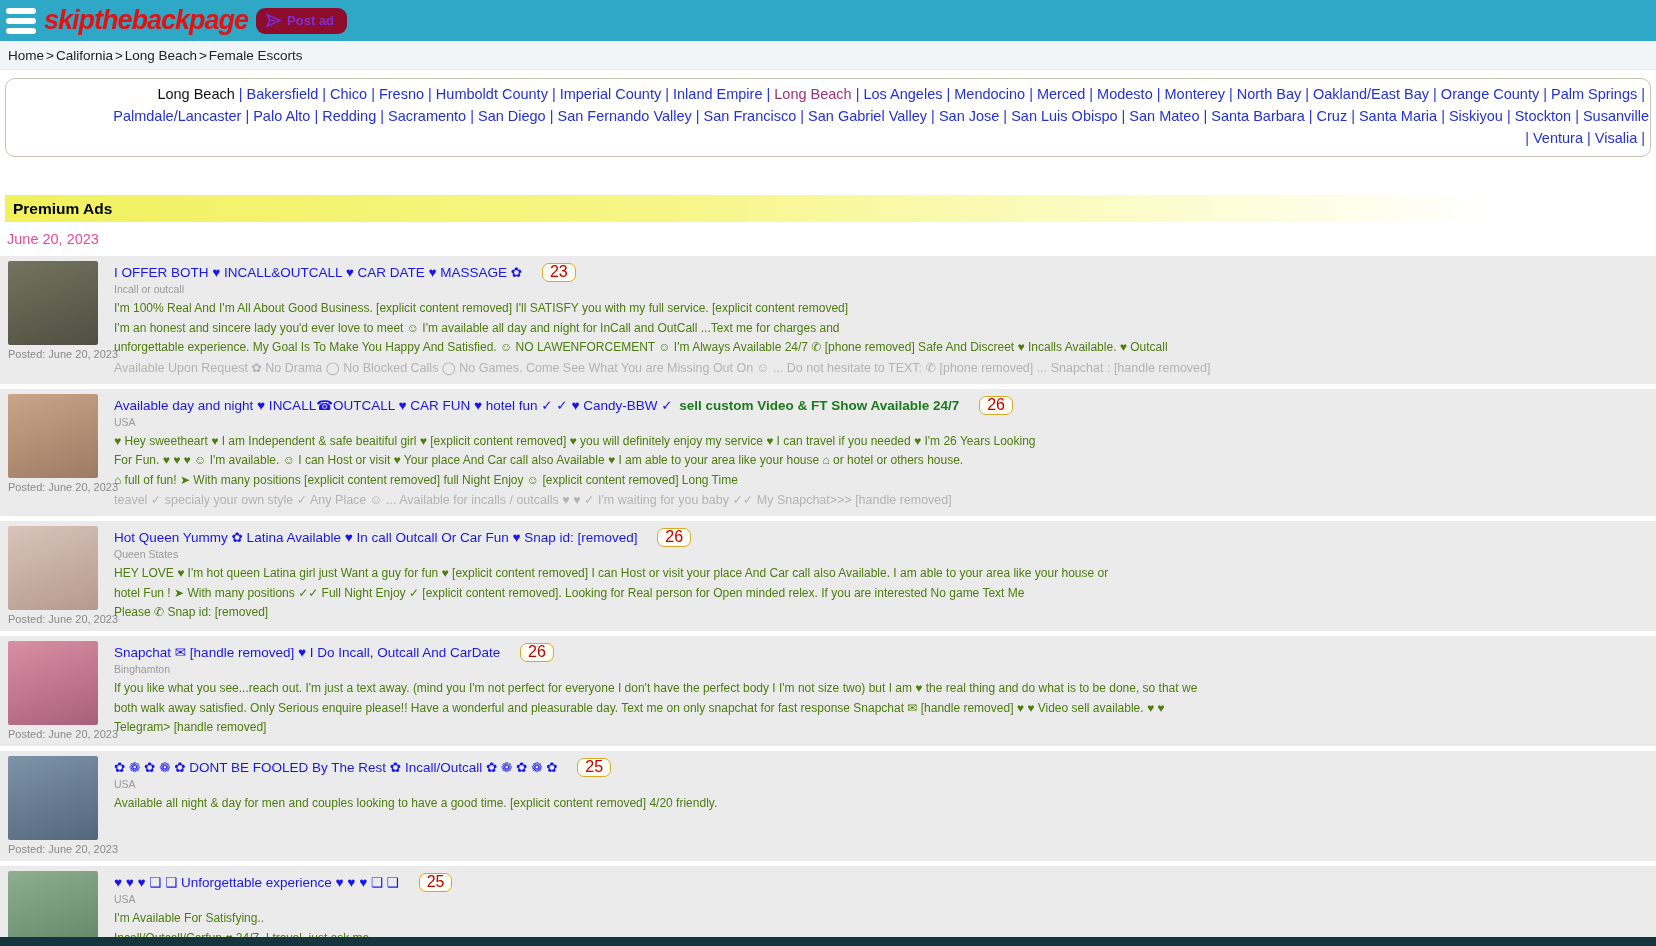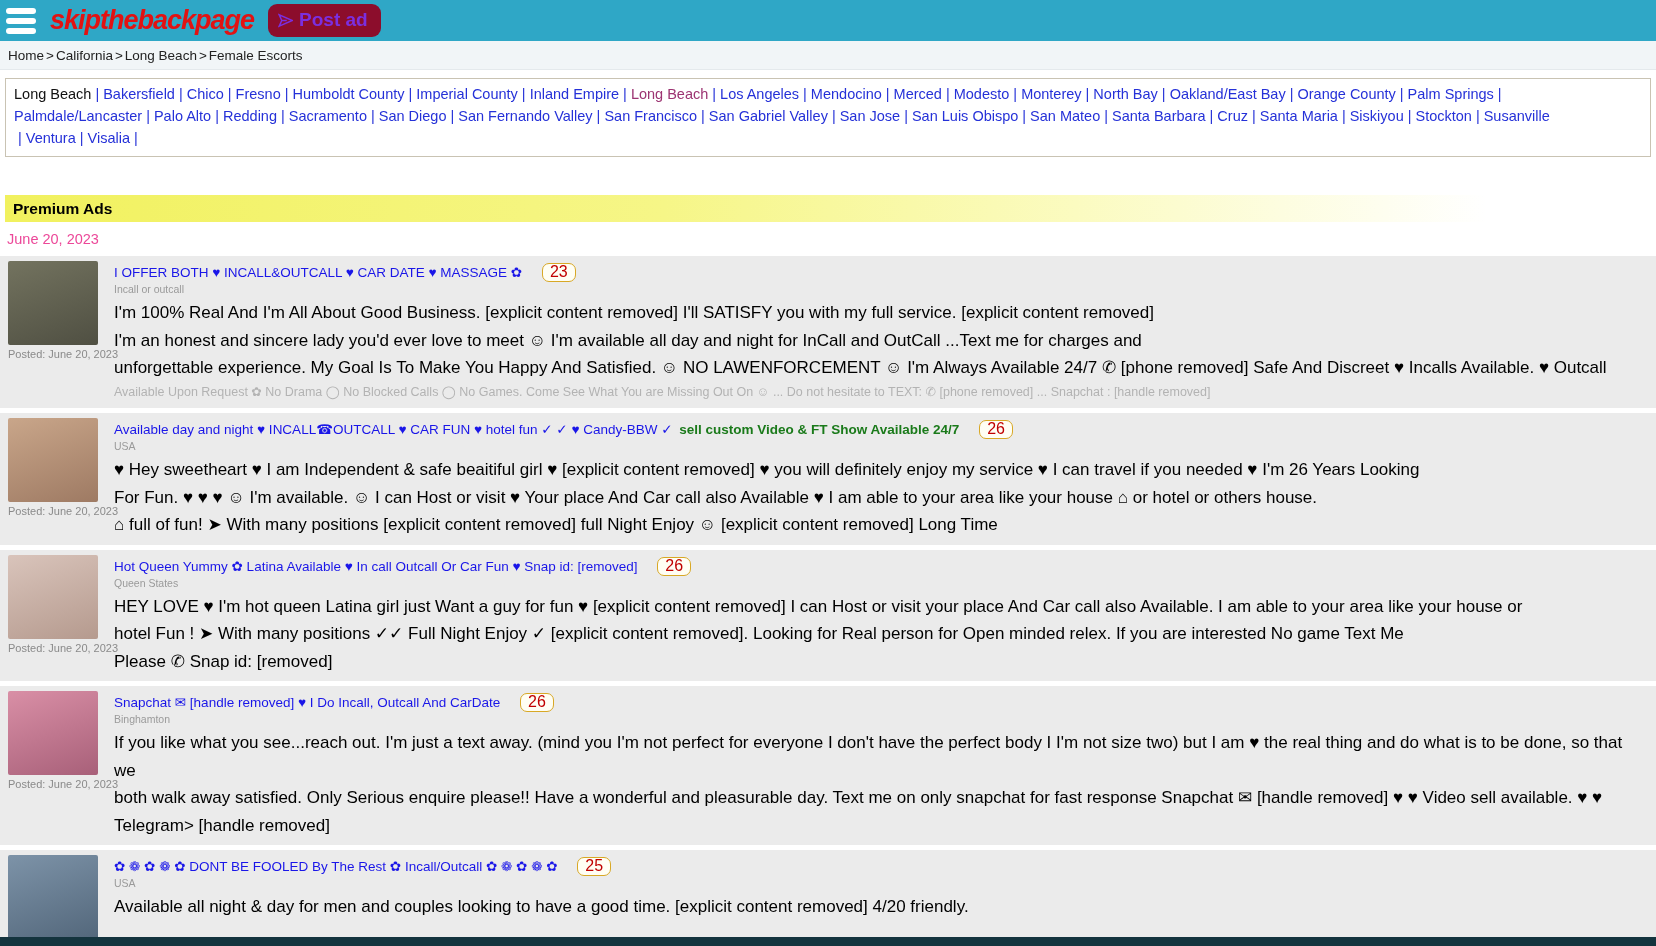--- a/index.html
+++ b/index.html
@@ -1,36 +1,36 @@
 <!DOCTYPE html>
 <html><head>
 <meta charset="utf-8">
 <style>
   * { box-sizing: border-box; margin: 0; padding: 0; }
   html, body { width: 1656px; height: 946px; overflow: hidden; background: #fff;
     font-family: "Liberation Sans", sans-serif; position: relative; }
 
   
-  .topbar { height: 41px; background: #2fa7c6; display: flex; align-items: center; gap: 14px; padding: 0 6px; }
+  .topbar { height: 41px; background: #2fa7c6; display: flex; align-items: center; gap: 8px; padding: 0 6px; }
   .hamburger { width: 30px; height: 26px; display: flex; flex-direction: column; justify-content: space-between; cursor: pointer; }
   .hamburger span { display: block; height: 6px; background: #fff; border-radius: 3px; }
   .logo { color: #e21212; font-size: 27px; font-weight: 800; font-style: italic; letter-spacing: -1px; cursor: pointer; }
   .postad { background: #8c0d2c; border: none; border-radius: 9px; padding: 5px 13px 6px 10px;
-    color: #7b2fe0; font-weight: 700; font-size: 19px; cursor: pointer; display: flex; align-items: center; gap: 6px; }
+    color: #7b2fe0; font-weight: 700; font-size: 13px; cursor: pointer; display: flex; align-items: center; gap: 6px; }
   .postad svg { width: 15px; height: 15px; }
 
   
   .breadcrumb { height: 29px; background: #f1f5f7; display: flex; align-items: center;
     font-size: 13.5px; color: #222; padding: 0 8px; border-bottom: 1px solid #e4e9ec; }
   .breadcrumb a { color: #222; text-decoration: none; cursor: pointer; }
   .breadcrumb .sep { margin: 0 2px; }
 
   
-  .citybox { margin: 8px 5px 0 5px; border: 1px solid #c9c3b3; border-radius: 0;
-    padding: 5px 1px 7px 8px; text-align: left; font-size: 14.5px; line-height: 1.5; }
+  .citybox { margin: 8px 5px 0 5px; border: 1px solid #c9c3b3; border-radius: 10px;
+    padding: 5px 1px 7px 8px; text-align: right; font-size: 14.5px; line-height: 1.5; }
   .citybox .nav-row { white-space: normal; }
   .citybox .bar { color: #2531d8; margin: 0 4px; }
   .citybox .link { color: #2531d8; text-decoration: none; cursor: pointer; }
   .citybox .visited { color: #9c3472; text-decoration: none; cursor: pointer; }
   .citybox .current { color: #111; }
 
   
   .premium-band { margin: 38px 5px 0 5px; height: 27px; display: flex; align-items: center; padding-left: 8px;
     background: linear-gradient(90deg, #f1f15e 0%, #f6f687 40%, #fbfbc0 65%, #ffffff 90%); font-weight: bold; }
   .premium-band b { font-size: 15.5px; color: #000; }
@@ -42,21 +42,21 @@
   .thumb-col { width: 92px; flex: 0 0 92px; }
   .thumb { width: 90px; height: 84px; border-radius: 2px; cursor: pointer; }
   .posted { font-size: 11px; color: #8a8a8a; margin-top: 3px; white-space: nowrap; }
   .content { flex: 1; margin-left: 14px; min-width: 0; }
   .title-line { font-size: 13.5px; margin-top: 2px; }
   .title { color: #1a16e8; text-decoration: none; cursor: pointer; }
   .title-green { color: #1a7a1a; font-weight: 700; margin-left: 3px; cursor: pointer; }
   .age-badge { display: inline-block; margin-left: 16px; border: 1.5px solid #d8a826; border-radius: 7px;
     background: #fffef4; color: #c00000; font-size: 16px; padding: 0 7px 1px 7px; line-height: 16px; }
   .location { font-size: 10.5px; color: #9a9a9a; margin: 1px 0 4px 0; }
-  .bodytext { font-size: 17px; color: #000000; line-height: 1.62; }
+  .bodytext { font-size: 12px; color: #4d7c0f; line-height: 1.62; }
   .faded { font-size: 12.5px; color: #b3b3b3; line-height: 1.62; }
 
   
   .footerbar { position: absolute; left: 0; bottom: 0; width: 100%; height: 9px; background: #14343e; }
 </style>
 </head>
 <body>
 
 <div class="topbar">
   <div class="hamburger">
@@ -126,20 +126,21 @@
         <a class="title">Available day and night ♥ INCALL☎OUTCALL ♥ CAR FUN ♥ hotel fun ✓ ✓ ♥ Candy-BBW ✓</a>
         <span class="title-green">sell custom Video &amp; FT Show Available 24/7</span>
         <span class="age-badge">26</span>
       </div>
       <div class="location">USA</div>
       <div class="bodytext">
           <div>♥ Hey sweetheart ♥ I am Independent &amp; safe beaitiful girl ♥ [explicit content removed] ♥ you will definitely enjoy my service ♥ I can travel if you needed ♥ I'm 26 Years Looking</div>
           <div>For Fun. ♥ ♥ ♥ ☺ I'm available. ☺ I can Host or visit ♥ Your place And Car call also Available ♥ I am able to your area like your house ⌂ or hotel or others house.</div>
           <div>⌂ full of fun! ➤ With many positions [explicit content removed] full Night Enjoy ☺ [explicit content removed] Long Time</div>
         </div>
+      <div class="faded">teavel ✓ specialy your own style ✓ Any Place ☺ ... Available for incalls / outcalls ♥ ♥ ✓ I'm waiting for you baby ✓✓ My Snapchat&gt;&gt;&gt; [handle removed]</div>
     </div>
   </div>
 
   <div class="listing">
     <div class="thumb-col">
       <div class="thumb" style="background: linear-gradient(160deg, rgb(217, 196, 187), rgb(181, 154, 142));"></div>
       <div class="posted">Posted: June 20, 2023</div>
     </div>
     <div class="content">
       <div class="title-line">

